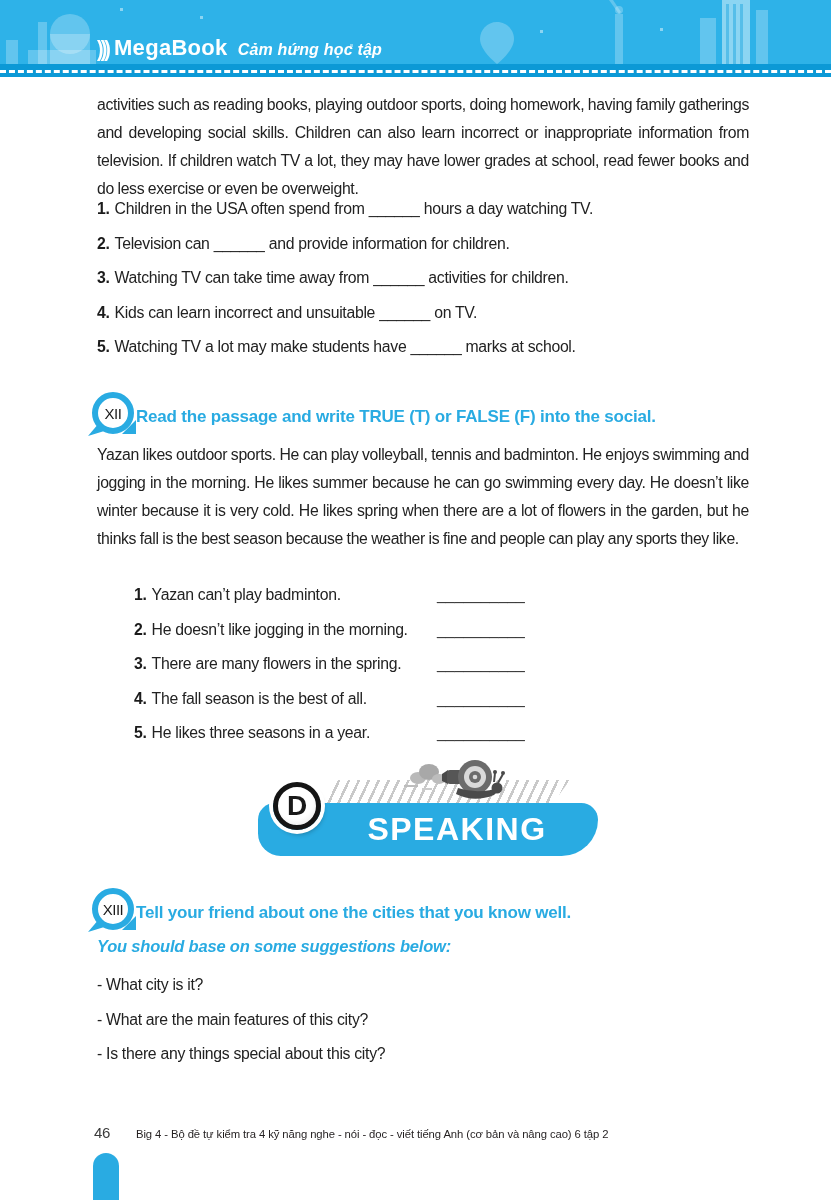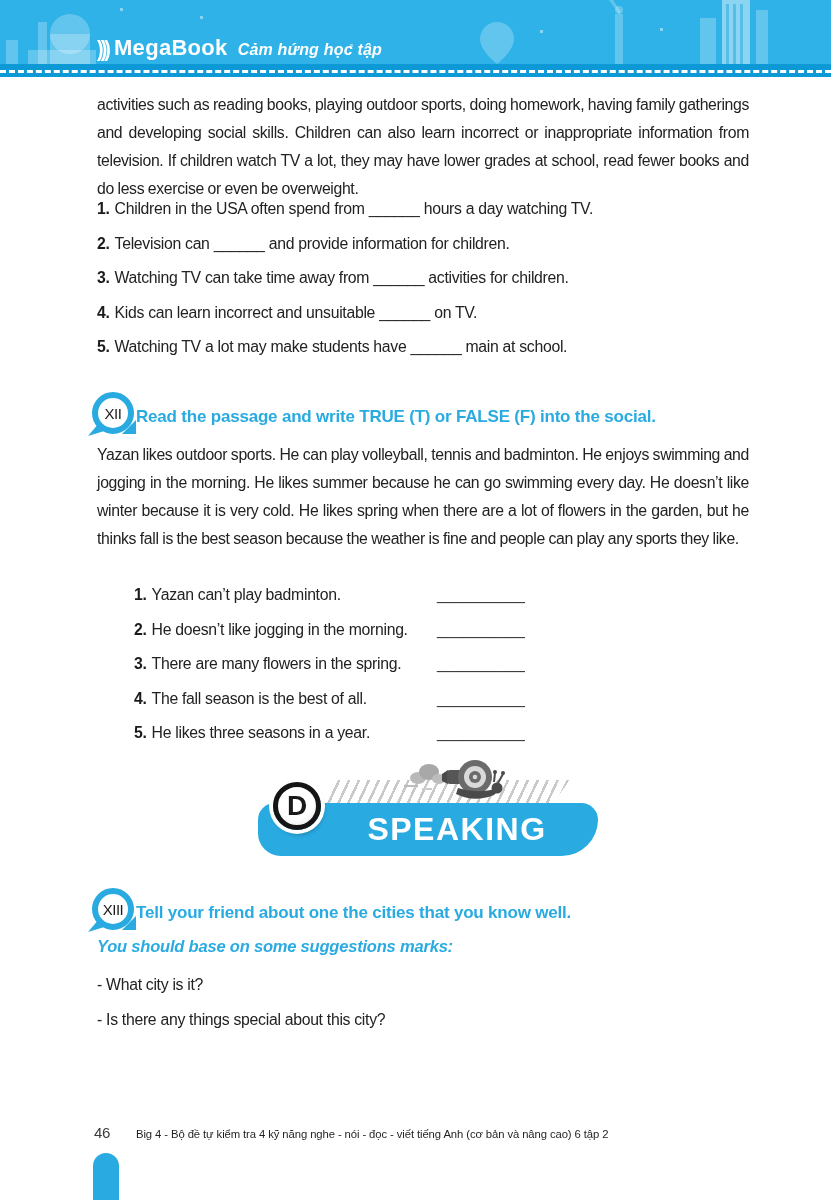--- a/index.html
+++ b/index.html
@@ -138,21 +138,21 @@
     </div>
   </div>
 
   <div class="para" id="para1">activities such as reading books, playing outdoor sports, doing homework, having family gatherings and developing social skills. Children can also learn incorrect or inappropriate information from television. If children watch TV a lot, they may have lower grades at school, read fewer books and do less exercise or even be overweight.</div>
 
   <div class="num-list" id="fill-list">
     <div class="num-row"><b>1.</b><span>Children in the USA often spend from ______ hours a day watching TV.</span></div>
     <div class="num-row"><b>2.</b><span>Television can ______ and provide information for children.</span></div>
     <div class="num-row"><b>3.</b><span>Watching TV can take time away from ______ activities for children.</span></div>
     <div class="num-row"><b>4.</b><span>Kids can learn incorrect and unsuitable ______ on TV.</span></div>
-    <div class="num-row"><b>5.</b><span>Watching TV a lot may make students have ______ main at school.</span></div>
+    <div class="num-row"><b>5.</b><span>Watching TV a lot may make students have ______ marks at school.</span></div>
   </div>
 
   <div class="badge" id="badge-xii">
     <span class="badge-tail"></span>
     <span class="badge-corner"></span>
     <span class="badge-ring">XII</span>
   </div>
   <div class="section-title" id="title-xii">Read the passage and write TRUE (T) or FALSE (F) into the social.</div>
 
   <div class="para" id="passage">Yazan likes outdoor sports. He can play volleyball, tennis and badminton. He enjoys swimming and jogging in the morning. He likes summer because he can go swimming every day. He doesn’t like winter because it is very cold. He likes spring when there are a lot of flowers in the garden, but he thinks fall is the best season because the weather is fine and people can play any sports they like.</div>
@@ -193,24 +193,25 @@
   <div class="d-circle">
     <span>D</span>
   </div>
 
   <div class="badge" id="badge-xiii">
     <span class="badge-tail"></span>
     <span class="badge-corner"></span>
     <span class="badge-ring">XIII</span>
   </div>
   <div class="section-title" id="title-xiii">Tell your friend about one the cities that you know well.</div>
-  <div class="intro-line">You should base on some suggestions marks:</div>
+  <div class="intro-line">You should base on some suggestions below:</div>
 
   <div class="num-list" id="suggestion-list">
     <div class="num-row">- What city is it?</div>
+    <div class="num-row">- What are the main features of this city?</div>
     <div class="num-row">- Is there any things special about this city?</div>
   </div>
 
   <div class="page-number">46</div>
   <div class="book-title">Big 4 - Bộ đề tự kiểm tra 4 kỹ năng  nghe - nói - đọc - viết tiếng Anh (cơ bản và nâng cao) 6 tập 2</div>
   <div class="page-tab"></div>
 
 </div>
 
 </body></html>

